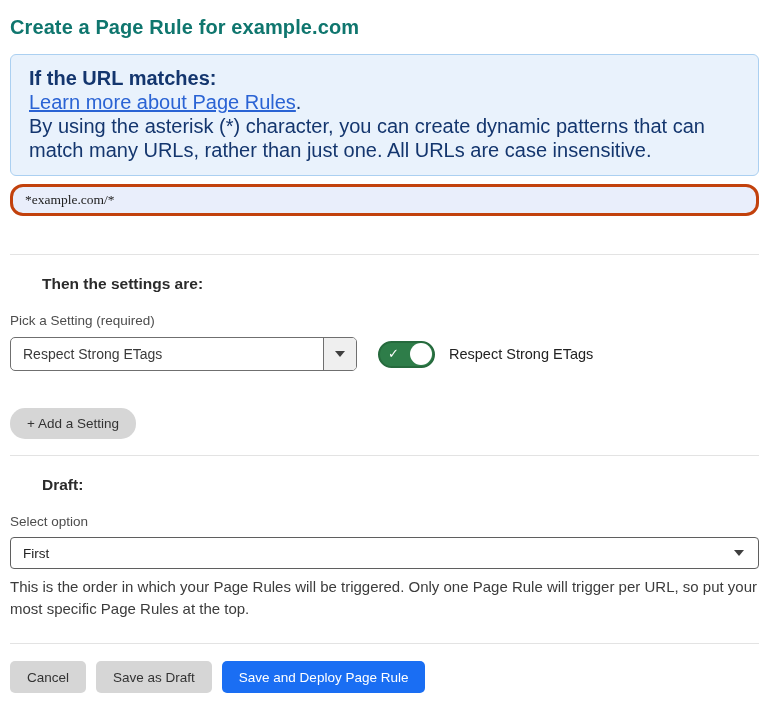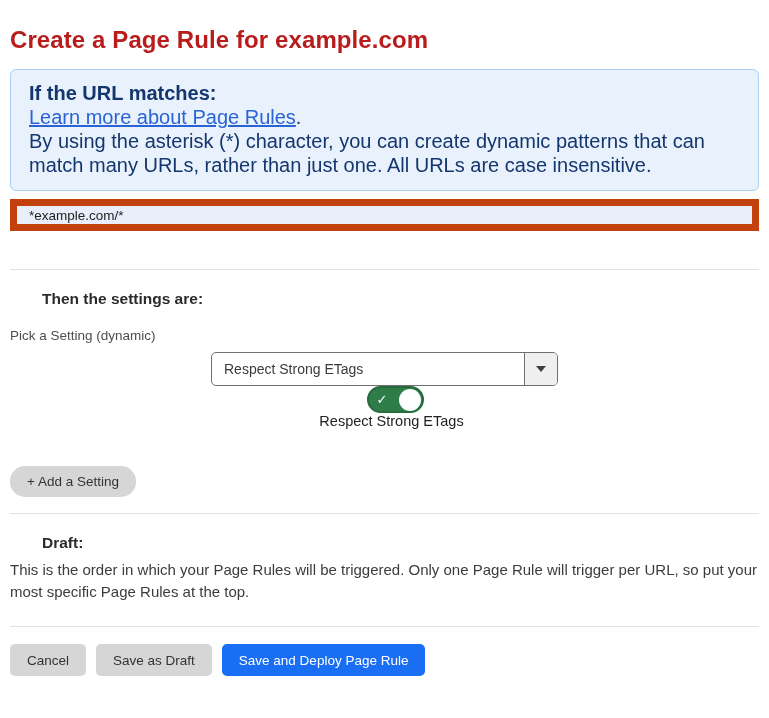--- a/index.html
+++ b/index.html
@@ -6,25 +6,25 @@
   html, body {
     width: 769px; height: 718px;
     background: #ffffff;
     font-family: "Liberation Sans", sans-serif;
     color: #313131;
     overflow: hidden;
   }
   .container { padding: 12px 10px 0 10px; }
 
   .page-title {
-    font-size: 24px;
+    font-size: 20px;
     font-weight: 700;
-    color: #b91c1c;
+    color: #0f766e;
     letter-spacing: 0.1px;
-    margin-top: 14px;
+    margin-top: 4px;
   }
 
   
   .info-box {
     margin-top: 15px;
     background: #e9f2fc;
     border: 1px solid #abd0f1;
     border-radius: 6px;
     padding: 11px 18px 13px 18px;
     color: #14366e;
@@ -43,47 +43,46 @@
     color: #4d4d4d;
     margin-top: 20px;
   }
 
   .url-input {
     display: block;
     width: 749px;
     height: 32px;
     margin-top: 8px;
     background: #e9eefb;
-    border: 7px solid #c2410c;
-    border-radius: 0;
+    border: 3px solid #c2410c;
+    border-radius: 13px;
     padding: 0 12px;
     font-size: 13.5px;
     color: #222222;
-    font-family: Liberation Sans, sans-serif;
+    font-family: Liberation Serif, serif;
   }
 
   .divider {
     border: none;
     border-top: 1px solid #e3e3e3;
     margin-top: 38px;
   }
 
   .section-heading {
     font-size: 15.5px;
     font-weight: 700;
     color: #2b2b2b;
     margin-top: 20px;
     margin-left: 32px;
   }
 
   .setting-row {
     display: flex;
     align-items: center;
     margin-top: 9px;
-    flex-direction: column;
   }
 
   
   .setting-select {
     display: flex;
     align-items: stretch;
     width: 347px;
     height: 34px;
     border: 1px solid #6f6f6f;
     border-radius: 5px;
@@ -224,21 +223,21 @@
     <div><a class="info-link">Learn more about Page Rules</a><span>.</span></div>
     <div>By using the asterisk (*) character, you can create dynamic patterns that can match many URLs, rather than just one. All URLs are case insensitive.</div>
   </div>
 
   <input class="url-input" type="text" value="*example.com/*" style="">
 
   <hr class="divider">
 
   <h2 class="section-heading">Then the settings are:</h2>
 
-  <div class="field-label">Pick a Setting (dynamic)</div>
+  <div class="field-label">Pick a Setting (required)</div>
 
   <div class="setting-row">
     <div class="setting-select">
       <span class="select-value">Respect Strong ETags</span>
       <span class="select-arrow-btn">
         <span class="caret-down"></span>
       </span>
     </div>
     <span class="toggle">
       <span class="toggle-check">✓</span>
@@ -246,21 +245,26 @@
     </span>
     <span class="toggle-label">Respect Strong ETags</span>
   </div>
 
   <button class="add-setting-btn">+ Add a Setting</button>
 
   <hr class="divider" style="margin-top: 16px;">
 
   <h2 class="section-heading">Draft:</h2>
 
-
+  <div class="field-label">Select option</div>
+
+  <div class="order-select">
+    <span>First</span>
+    <span class="caret-down"></span>
+  </div>
 
   <div class="help-text">This is the order in which your Page Rules will be triggered. Only one Page Rule will trigger per URL, so put your most specific Page Rules at the top.</div>
 
   <hr class="divider footer-divider">
 
   <div class="footer-buttons">
     <button class="btn btn-gray">Cancel</button>
     <button class="btn btn-gray">Save as Draft</button>
     <button class="btn btn-primary">Save and Deploy Page Rule</button>
   </div>

